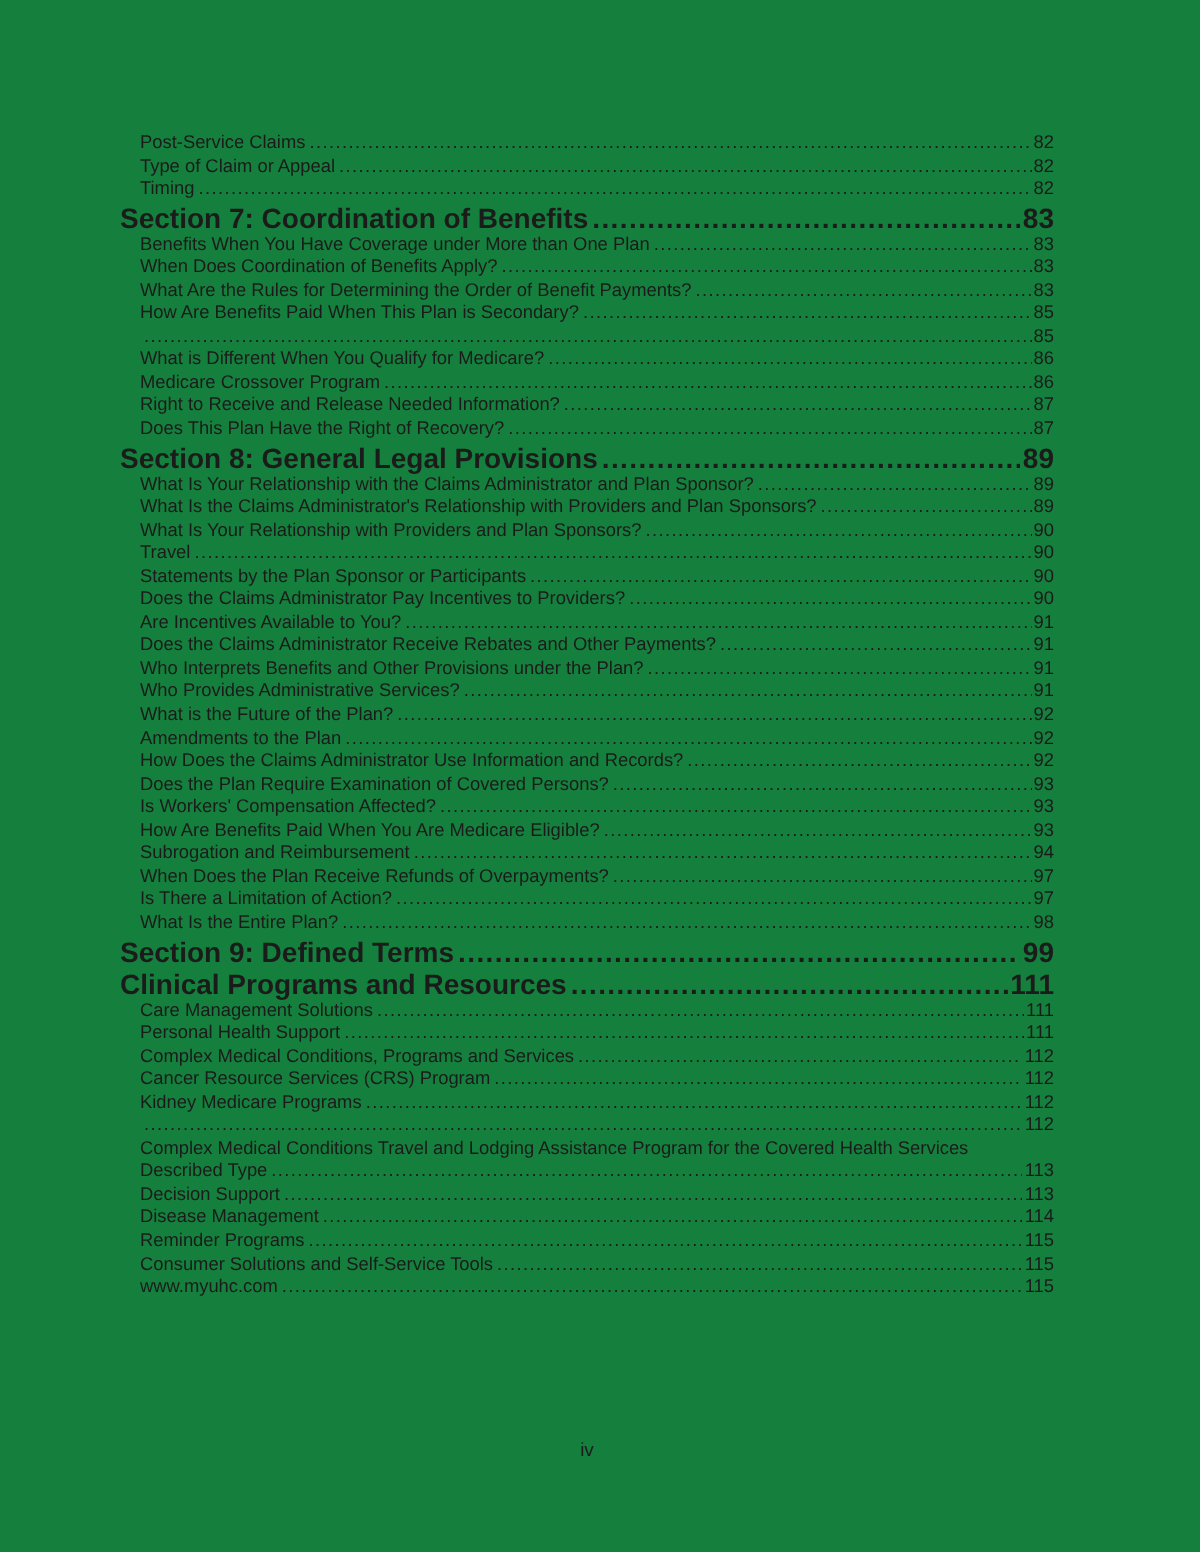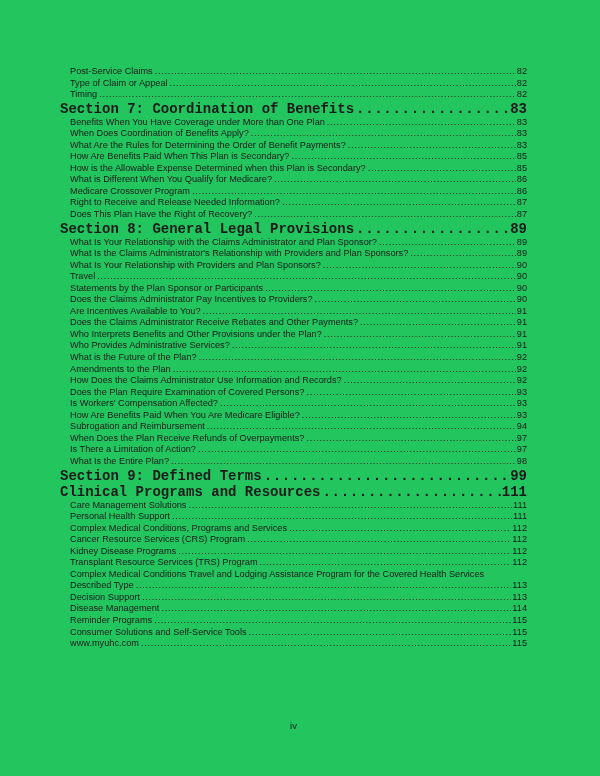--- a/index.html
+++ b/index.html
@@ -13,42 +13,41 @@
     position: relative;
     font-family: "Liberation Sans", sans-serif;
     color: #1b1b1b;
     overflow: hidden;
   }
   .page {
     position: absolute;
     inset: 0;
     box-sizing: border-box;
     padding: 66px 73px 0 60px;
-    background: #22c55e;
+    background: #15803d;
   }
   .toc-list {
     width: 100%;
   }
   .entry {
     display: flex;
     align-items: baseline;
     white-space: nowrap;
   }
   .entry.item {
     font-size: 9.2px;
     line-height: 11.55px;
     padding-left: 10px;
     font-weight: normal;
   }
   .entry.section {
     font-size: 14px;
     line-height: 16px;
     font-weight: bold;
     padding-left: 0;
-    font-family: Liberation Mono, monospace;
   }
   .title {
     flex: 0 0 auto;
   }
   .leader {
     flex: 1 1 auto;
     min-width: 0;
     overflow: hidden;
     white-space: nowrap;
     margin: 0 1px 0 2px;
@@ -111,21 +110,20 @@
     <span class="title">What Are the Rules for Determining the Order of Benefit Payments?</span>
     <span class="leader" aria-hidden="true"></span>
     <span class="pagenum">83</span>
   </div>
       <div class="entry item">
     <span class="title">How Are Benefits Paid When This Plan is Secondary?</span>
     <span class="leader" aria-hidden="true"></span>
     <span class="pagenum">85</span>
   </div>
       <div class="entry item">
-    <span class="title">How is the Allowable Expense Determined when this Plan is Secondary?</span>
     <span class="leader" aria-hidden="true"></span>
     <span class="pagenum">85</span>
   </div>
       <div class="entry item">
     <span class="title">What is Different When You Qualify for Medicare?</span>
     <span class="leader" aria-hidden="true"></span>
     <span class="pagenum">86</span>
   </div>
       <div class="entry item">
     <span class="title">Medicare Crossover Program</span>
@@ -271,26 +269,25 @@
     <span class="title">Complex Medical Conditions, Programs and Services</span>
     <span class="leader" aria-hidden="true"></span>
     <span class="pagenum">112</span>
   </div>
       <div class="entry item">
     <span class="title">Cancer Resource Services (CRS) Program</span>
     <span class="leader" aria-hidden="true"></span>
     <span class="pagenum">112</span>
   </div>
       <div class="entry item">
-    <span class="title">Kidney Disease Programs</span>
+    <span class="title">Kidney Medicare Programs</span>
     <span class="leader" aria-hidden="true"></span>
     <span class="pagenum">112</span>
   </div>
       <div class="entry item">
-    <span class="title">Transplant Resource Services (TRS) Program</span>
     <span class="leader" aria-hidden="true"></span>
     <span class="pagenum">112</span>
   </div>
       <div class="entry item no-page">
     <span class="title">Complex Medical Conditions Travel and Lodging Assistance Program for the Covered Health Services</span>
 
   </div>
       <div class="entry item">
     <span class="title">Described Type</span>
     <span class="leader" aria-hidden="true"></span>

